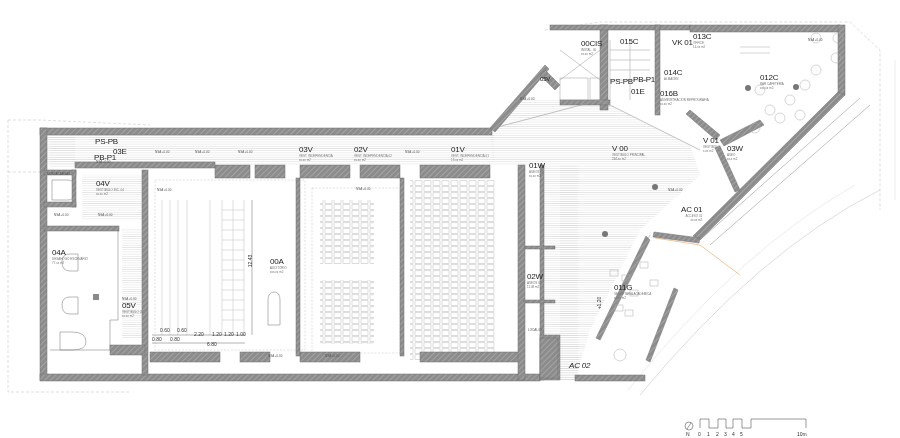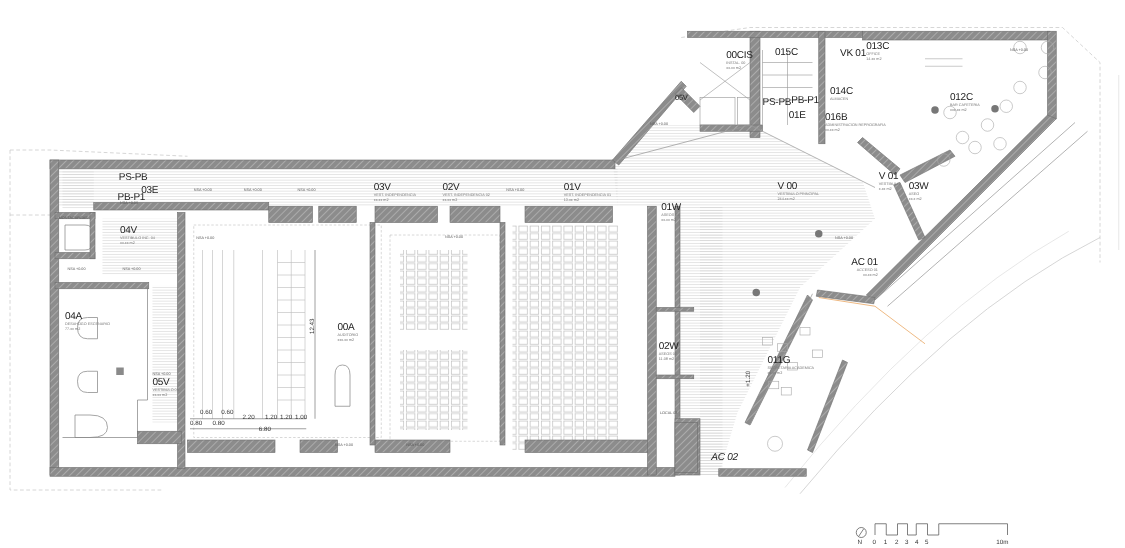--- a/index.html
+++ b/index.html
@@ -281,21 +281,21 @@
 <div class="lbl" style="left:529px;top:162px;">
       <span class="code">01W</span>
       <span class="sub">ASEOS 01</span>
       <span class="sub">xx.xx m2</span>
     </div>
 <div class="lbl" style="left:527px;top:273px;">
       <span class="code">02W</span>
       <span class="sub">ASEOS 02</span>
       <span class="sub">11.08 m2</span>
     </div>
-<div class="lbl" style="left:612px;top:145px;margin-left:10px;">
+<div class="lbl" style="left:612px;top:145px;">
       <span class="code">V 00</span>
       <span class="sub">VESTIBULO PRINCIPAL</span>
       <span class="sub">244.xx m2</span>
     </div>
 <div class="lbl" style="left:703px;top:137px;">
       <span class="code">V 01</span>
       <span class="sub">VESTIBULO</span>
       <span class="sub">x.xx m2</span>
     </div>
 <div class="lbl" style="left:727px;top:145px;">

